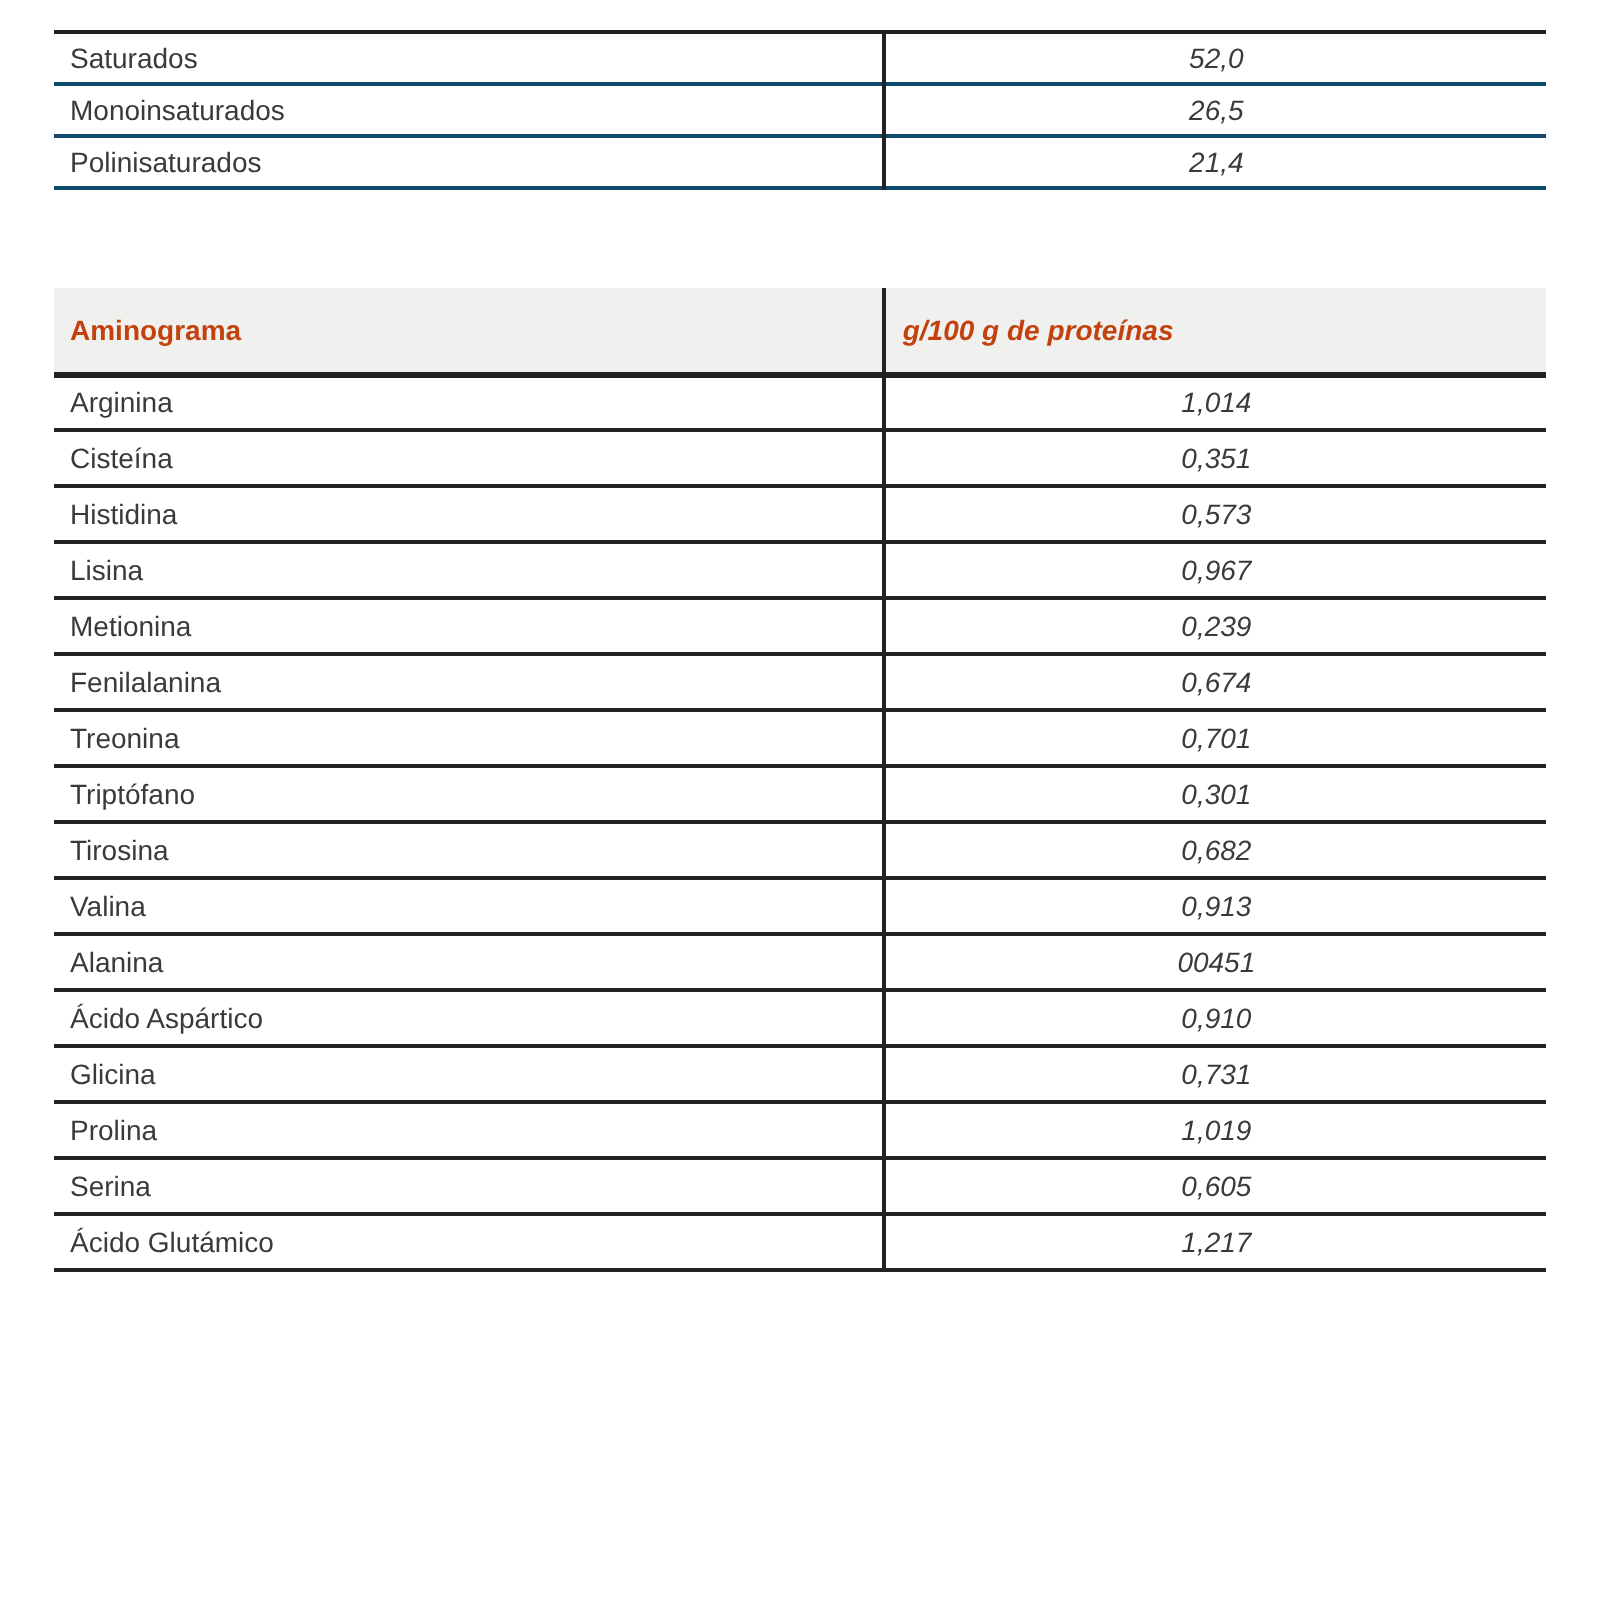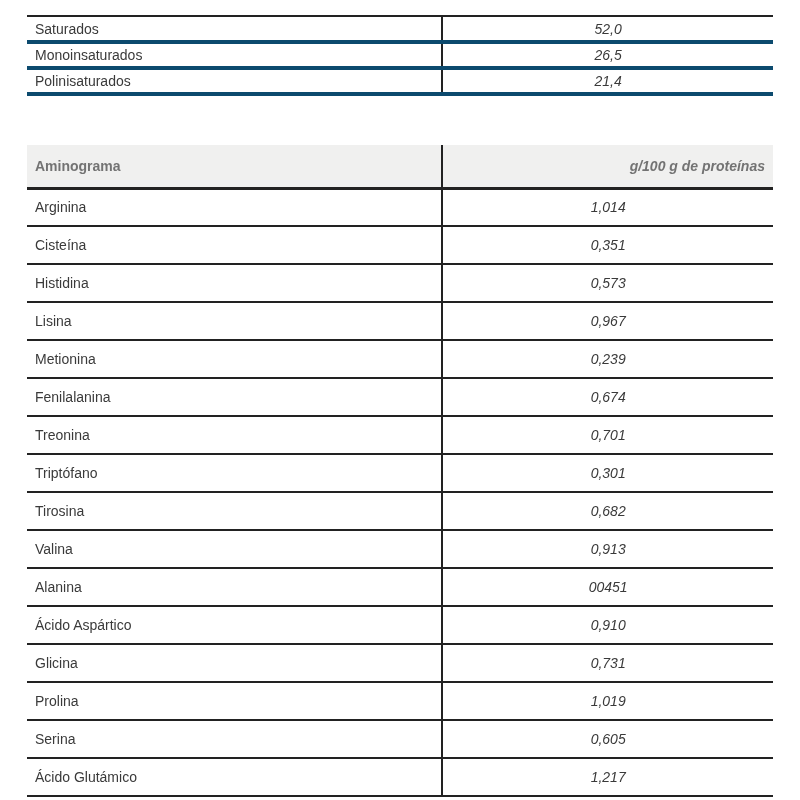--- a/index.html
+++ b/index.html
@@ -32,40 +32,40 @@
   .label-col { width: 402px; }
   .value-col { width: 320px; }
 
   
   .table-lipids {
     margin-top: 15px;
     border-top: 2px solid #222222;
   }
   .table-lipids tr {
     height: 26px;
-    border-bottom: 4px solid #0c4a6e;
+    border-bottom: 2px solid #0c4a6e;
   }
 
   
   .table-amino {
     margin-top: 49px;
   }
   .table-amino thead tr {
     height: 43px;
     background: #f0f0ef;
     border-bottom: 3px solid #222222;
   }
   .table-amino thead th {
     font-weight: bold;
-    color: #737373;
+    color: #c2410c;
     text-align: left;
   }
-  .table-amino thead th.value-cell { text-align: right; }
+  .table-amino thead th.value-cell { text-align: left; }
   .table-amino tbody tr {
-    height: 38px;
+    height: 28px;
     border-bottom: 2px solid #222222;
   }
 
   .label-cell {
     text-align: left;
     border-right: 2px solid #222222;
   }
   .value-cell {
     text-align: center;
     font-style: italic;

